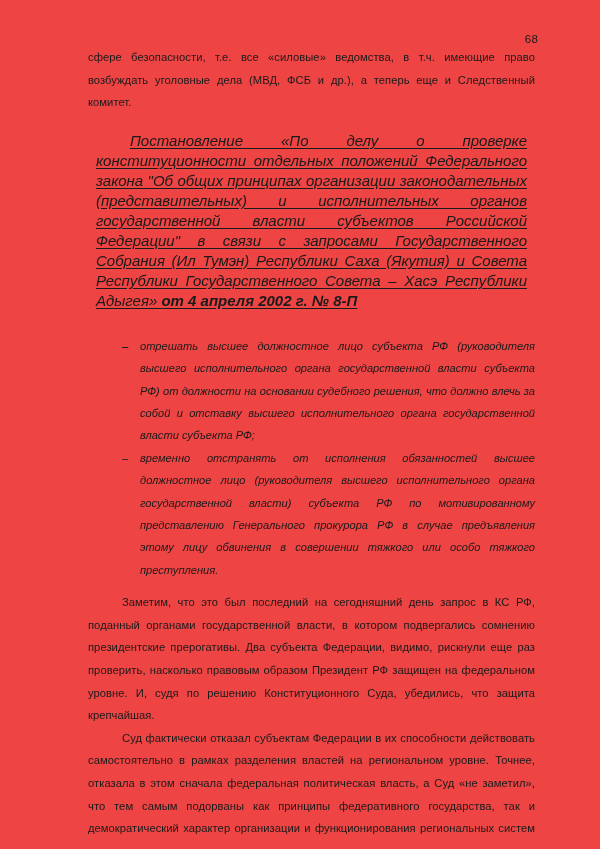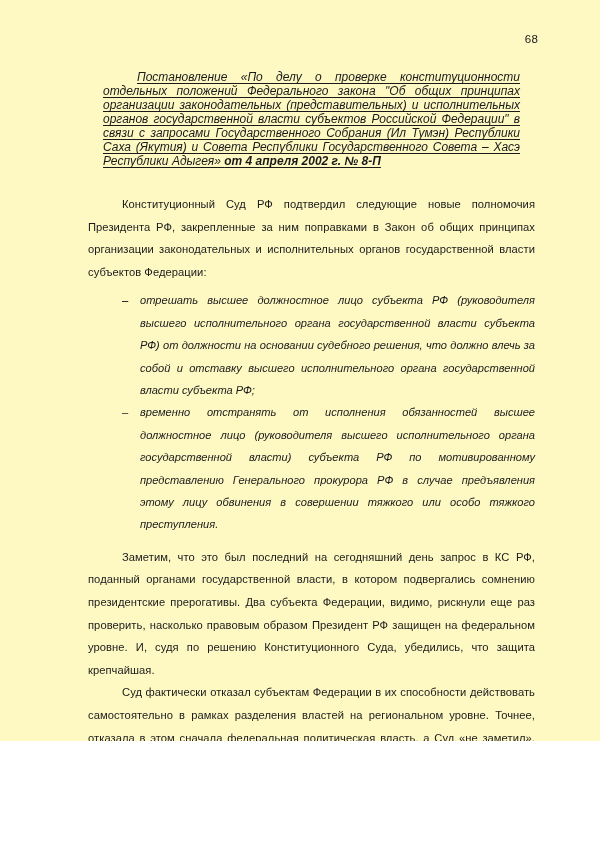--- a/index.html
+++ b/index.html
@@ -10,22 +10,22 @@
   body {
     width: 600px;
     height: 849px;
     font-family: "Liberation Sans", sans-serif;
     color: #1a1a1a;
     -webkit-font-smoothing: antialiased;
   }
   .page {
     position: relative;
     width: 600px;
-    height: 741px;
-    background: #fef9c3;
+    height: 849px;
+    background: #ef4444;
     box-sizing: border-box;
     padding: 0;
     overflow: hidden;
   }
   .page-number {
     position: absolute;
     top: 33px;
     right: 62px;
     font-size: 11.5px;
     color: #1a1a1a;
@@ -44,23 +44,23 @@
     text-align: justify;
     text-indent: 34px;
     color: #1a1a1a;
     letter-spacing: 0.05px;
   }
   p.body-par.no-indent {
     text-indent: 0;
   }
   
   .quote {
-    margin: 15px;
-    font-size: 12px;
-    line-height: 14px;
+    margin: 8px;
+    font-size: 15px;
+    line-height: 20px;
     text-align: justify;
     font-style: italic;
     text-indent: 34px;
     color: #1a1a1a;
   }
   .quote .u {
     text-decoration: underline;
     text-underline-offset: 2px;
   }
   .quote b {
@@ -96,30 +96,30 @@
 </style>
 </head>
 <body>
 
 <div class="page">
 
   <div class="page-number">68</div>
 
   <div class="content">
 
+    <p class="body-par no-indent">сфере безопасности, т.е. все «силовые» ведомства, в т.ч. имеющие право возбуждать уголовные дела (МВД, ФСБ и др.), а теперь еще и Следственный комитет.</p>
 
     <div class="spacer-quote-top"></div>
 
     <p class="quote">
       <span class="u">Постановление «По делу о проверке конституционности отдельных положений Федерального закона "Об общих принципах организации законодательных (представительных) и исполнительных  органов государственной власти субъектов Российской Федерации" в связи с запросами Государственного Собрания (Ил Тумэн) Республики Саха (Якутия) и Совета Республики Государственного Совета – Хасэ Республики Адыгея» </span><b class="u">от 4 апреля 2002 г. № 8-П</b>
     </p>
 
     <div class="spacer-quote-bottom"></div>
 
-    <p class="body-par">Конституционный Суд РФ подтвердил следующие новые полномочия Президента РФ, закрепленные за ним поправками в Закон об общих принципах организации законодательных и исполнительных органов государственной власти субъектов Федерации:</p>
 
     <div class="spacer-list-top"></div>
 
     <ul class="dash-list">
       <li>
         <span class="dash">–</span>
       </li>
       <li>
         <span class="dash">–</span>
         <span>отрешать высшее должностное лицо субъекта РФ (руководителя высшего исполнительного органа государственной власти субъекта РФ) от должности на основании судебного решения, что должно влечь за собой и отставку высшего исполнительного органа государственной власти субъекта РФ;</span>

